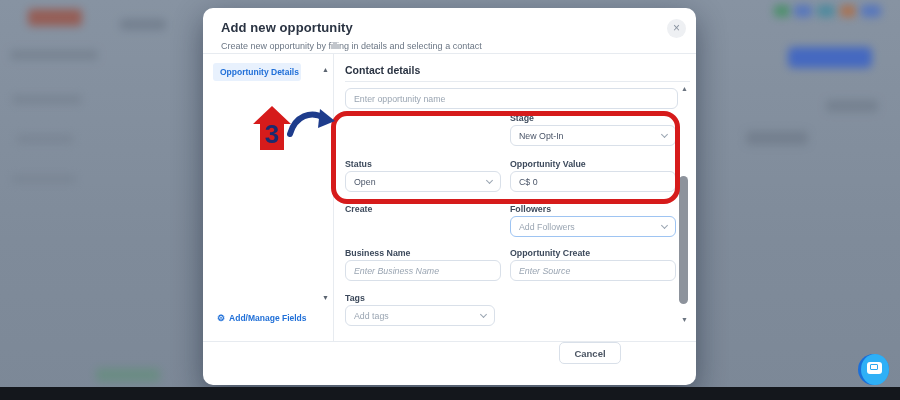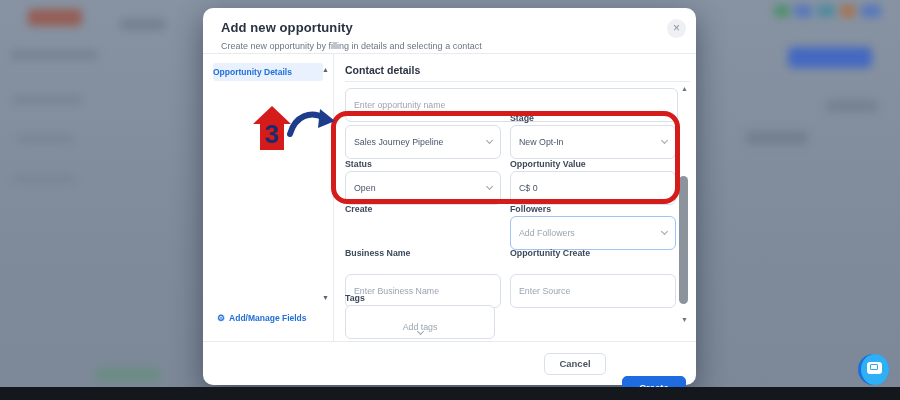--- a/index.html
+++ b/index.html
@@ -16,58 +16,58 @@
   .modal-header { position:relative; height:46px; border-bottom:1px solid #e7ebf0; padding:12px 18px 0; }
   .modal-title { font-size:13px; font-weight:bold; color:#2a3342; letter-spacing:.1px; }
   .modal-subtitle { font-size:9px; color:#6b7684; margin-top:6px; }
   .close-btn { position:absolute; right:10px; top:11px; width:19px; height:19px; border-radius:50%;
                background:#eef0f3; color:#8a93a0; font-size:12px; line-height:18px; text-align:center; cursor:pointer; }
 
   .modal-body { position:relative; display:flex; height:287px; }
 
   
   .side { width:131px; border-right:1px solid #e7ebf0; position:relative; }
-  .side-tab { position:absolute; left:10px; top:9px; width:110px; height:18px; background:#e8f1fd;
-              border-radius:3px; color:#2170d8; font-size:8.5px; font-weight:bold; line-height:18px; }
+  .side-tab { position:absolute; left:10px; top:9px; width:88px; height:18px; background:#e8f1fd;
+              border-radius:3px; color:#2170d8; font-size:8.5px; font-weight:bold; line-height:18px; padding-left:7px; }
   .manage-fields { position:absolute; left:14px; top:259px; color:#2170d8; font-size:8.5px; font-weight:bold; display:flex; align-items:center; gap:4px; }
   .gear { font-size:9px; color:#2170d8; }
   .caret-col-up, .caret-col-down { position:absolute; right:4px; color:#5b6470; font-size:7px; }
   .caret-col-up { top:12px; } .caret-col-down { top:240px; }
 
   
   .form { position:relative; flex:1; }
   .section-title { position:absolute; left:11px; top:10px; font-size:10.5px; font-weight:bold; color:#2a3342; }
   .section-divider { position:absolute; left:11px; right:6px; top:27px; border-top:1px solid #e7ebf0; }
 
   .inp, .sel { position:absolute; height:21px; border:1px solid #d9e0e9; border-radius:6px; background:#fff;
-               font-size:8.8px; color:#4a5568; padding:16px 8px; display:flex; align-items:center; }
+               font-size:8.8px; color:#4a5568; padding:8px 8px; display:flex; align-items:center; }
   input.inp { width:333px; font-family:"Liberation Sans", sans-serif; }
   input.inp::placeholder, .ph { color:#9aa5b2; }
   .lbl { position:absolute; font-size:8.8px; font-weight:bold; color:#3d4a5c; }
   .sel { justify-content:space-between; cursor:pointer; }
   .chev { width:5px; height:5px; border-right:1.4px solid #9aa5b2; border-bottom:1.4px solid #9aa5b2;
           transform:rotate(45deg); margin-top:-3px; flex:none; }
   .sel.disabled { background:#f4f6f8; color:#8a93a0; }
   .sel.focused { border:1.6px solid #9ec4f2; }
 
   .c1 { left:11px; width:156px; } .c2 { left:176px; width:166px; }
   .r1l { top:59px; } .r1 { top:71px; }
   .r2l { top:105px; } .r2 { top:117px; }
   .r3l { top:150px; } .r3 { top:162px; }
-  .r4l { top:194px; } .r4 { top:220px; }
-  .r5l { top:239px; } .r5 { top:251px; width:150px;flex-direction:column; }
+  .r4l { top:194px; } .r4 { top:206px;font-style:italic; }
+  .r5l { top:239px; } .r5 { top:251px; width:150px; }
 
   
   .sb-up, .sb-down { position:absolute; left:347px; color:#6b7480; font-size:7px; }
   .sb-up { top:31px; } .sb-down { top:262px; }
   .sb-thumb { position:absolute; left:345px; top:122px; width:9px; height:128px; background:#8d939c; border-radius:5px; }
 
   
   .modal-footer { position:absolute; left:0; right:0; bottom:0; height:44px; border-top:1px solid #e7ebf0;
-                  display:flex; align-items:center; justify-content:flex-end; gap:16px; padding-right:10px;
+                  display:flex; align-items:flex-start; justify-content:flex-end; gap:1px; padding-right:10px;
                   border-radius:0 0 10px 10px; }
   .btn { height:22px; border-radius:5px; font-size:9.5px; font-weight:bold; display:flex; align-items:center;
          justify-content:center; cursor:pointer; }
   .btn-cancel { width:62px; background:#fff; border:1px solid #d9e0e9; color:#4b5563; }
   .btn-create { width:64px; background:#1f6ce0; border:1px solid #1f6ce0; color:#fff;margin-top:47px; }
 
   
   .hl-rect { position:absolute; left:128px; top:103px; width:349px; height:93px;
              border:5px solid #d61b1b; border-radius:16px; pointer-events:none; }
   .step-marker { position:absolute; left:48px; top:98px; width:42px; height:46px; }
@@ -123,24 +123,20 @@
       <span class="caret-col-up">▲</span>
       <span class="caret-col-down">▼</span>
     </div>
 
     <div class="form">
       <div class="section-title">Contact details</div>
       <div class="section-divider"></div>
 
       <input class="inp" style="left: 11px; top: 34px;" placeholder="Enter opportunity name">
 
-      <div class="sel c1 r1">
-        <span>Sales Journey Pipeline</span>
-        <span class="chev"></span>
-      </div>
       <div class="lbl c2 r1l">Stage</div>
       <div class="sel c2 r1">
         <span>New Opt-In</span>
         <span class="chev"></span>
       </div>
 
       <div class="lbl c1 r2l">Status</div>
       <div class="sel c1 r2">
         <span>Open</span>
         <span class="chev"></span>

